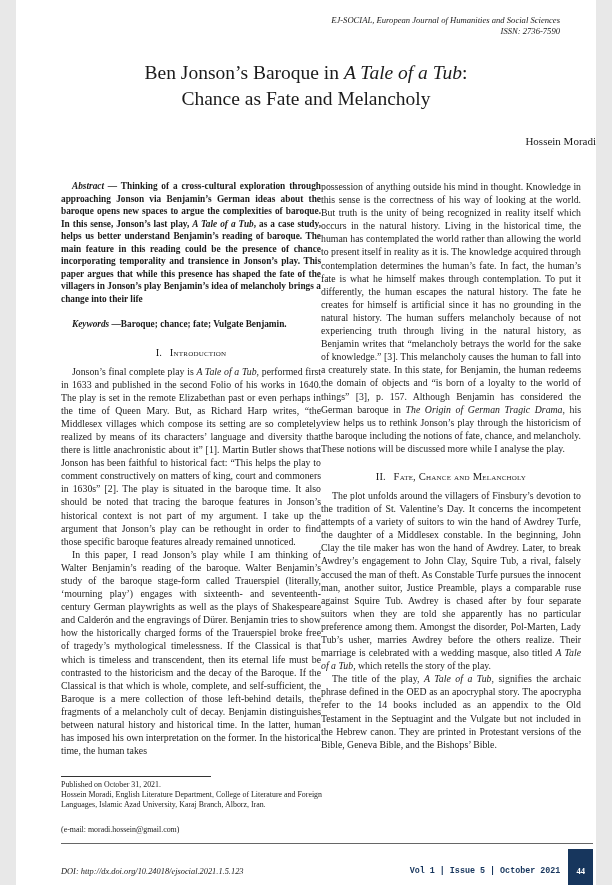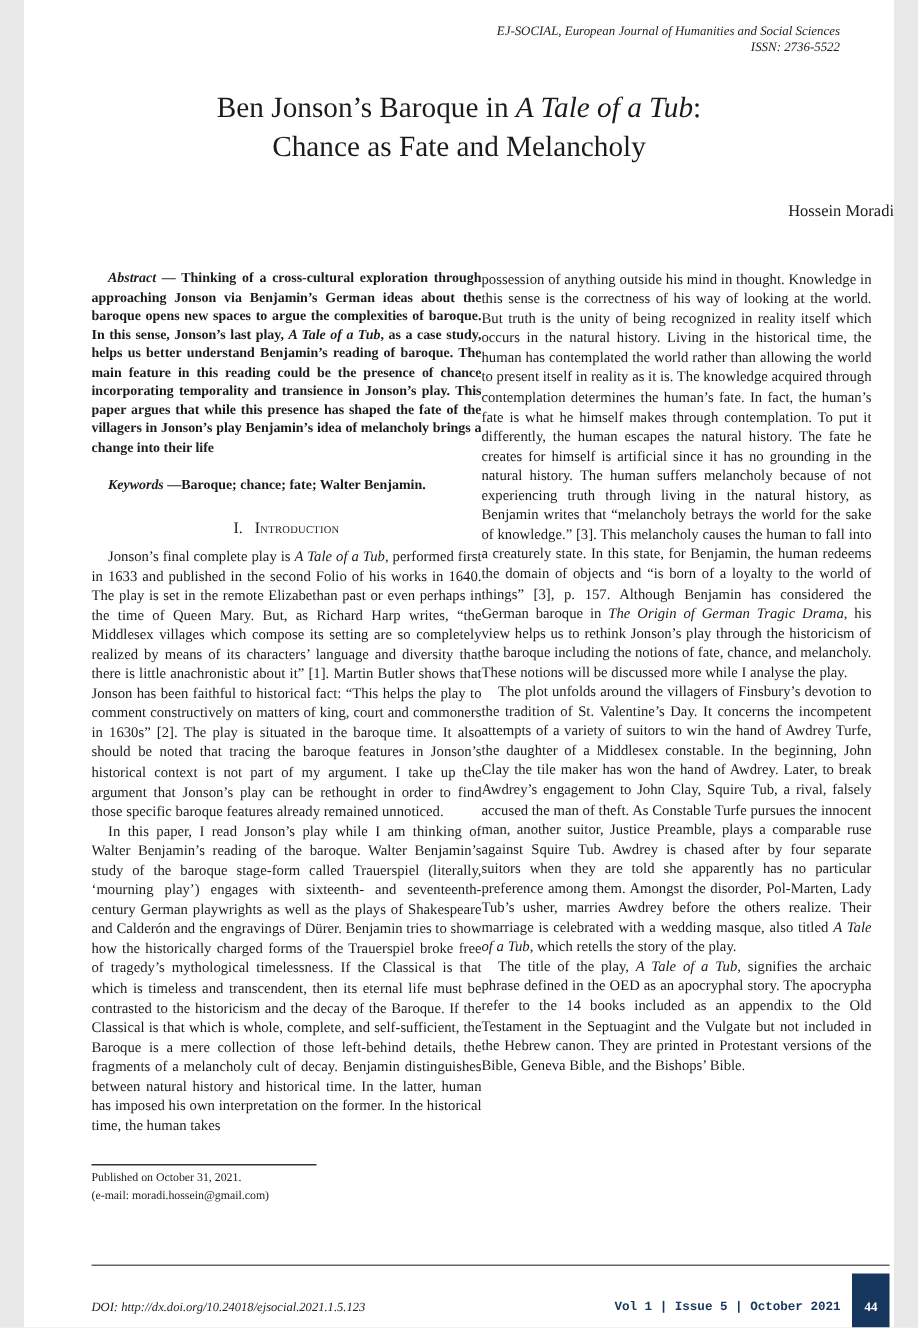--- a/index.html
+++ b/index.html
@@ -52,21 +52,21 @@
     text-align:justify; text-indent:11px; margin:0;
   }
   p.body.no-indent { text-indent:0; }
 
   .footnote {
     position:absolute; left:45px; top:776px; width:262px;
     font-size:7.9px; line-height:10.2px; color:#222;
   }
   .footnote-rule { width:150px; border-top:1px solid #333; margin-bottom:3px; }
   .footnote .fn-line { display:block; }
-  .footnote .fn-email { margin-top:2px; }
+  .footnote .fn-email { margin-top:14px; }
 
   .footer {
     position:absolute; left:45px; top:843px; width:532px;
     border-top:0.8px solid #666; padding-top:5px;
     display:flex; justify-content:space-between; align-items:center;gap:26px;
   }
   .doi { font-style:italic; font-size:8.4px; color:#222; }
   .footer-right { display:flex; align-items:center; }
   .issue-info { font-size:8.4px; font-weight:bold; }
   .page-number-badge {
@@ -74,58 +74,62 @@
     color:#ffffff; font-size:8.6px; font-weight:bold;
   }
 </style>
 </head>
 <body>
 
 <div class="page">
 
   <div class="journal-header">
     <div>EJ-SOCIAL, European Journal of Humanities and Social Sciences</div>
-    <div>ISSN: 2736-5522</div>
+    <div>ISSN: 2736-7590</div>
   </div>
 
   <div class="title-block">
     <h1 class="paper-title">
       <span><span>Ben Jonson’s Baroque in </span><span class="it">A Tale of a Tub</span><span>:</span></span><br>
       <span>Chance as Fate and Melancholy</span>
     </h1>
     <div class="author">Hossein Moradi</div>
   </div>
 
   <div class="columns">
 
     <div class="col col-left">
       <p class="abstract"><span class="it bd">Abstract</span><span class="bd"> — Thinking of a cross-cultural exploration through approaching Jonson via Benjamin’s German ideas about the baroque opens new spaces to argue the complexities of baroque. In this sense, Jonson’s last play, </span><span class="it bd">A Tale of a Tub</span><span class="bd">, as a case study, helps us better understand Benjamin’s reading of baroque. The main feature in this reading could be the presence of chance incorporating temporality and transience in Jonson’s play. This paper argues that while this presence has shaped the fate of the villagers in Jonson’s play Benjamin’s idea of melancholy brings a change into their life</span></p>
-      <p class="keywords"><span class="it">Keywords</span><span class="bd"> —Baroque; chance; fate; Walter Benjamin.</span></p>
+      <p class="keywords"><span class="it">Keywords</span><span class="bd"> —Baroque; chance; fate; Vulgate Benjamin.</span></p>
 
       <div class="section-heading">
         <span class="sec-num">I.</span><span class="sec-title">Introduction</span>
       </div>
 
       <p class="body"><span>Jonson’s final complete play is </span><span class="it">A Tale of a Tub</span><span>, performed first in 1633 and published in the second Folio of his works in 1640. The play is set in the remote Elizabethan past or even perhaps in the time of Queen Mary. But, as Richard Harp writes, “the Middlesex villages which compose its setting are so completely realized by means of its characters’ language and diversity that there is little anachronistic about it” [1]. Martin Butler shows that Jonson has been faithful to historical fact: “This helps the play to comment constructively on matters of king, court and commoners in 1630s” [2]. The play is situated in the baroque time. It also should be noted that tracing the baroque features in Jonson’s historical context is not part of my argument. I take up the argument that Jonson’s play can be rethought in order to find those specific baroque features already remained unnoticed.</span></p>
       <p class="body"><span>In this paper, I read Jonson’s play while I am thinking of Walter Benjamin’s reading of the baroque. Walter Benjamin’s study of the baroque stage-form called Trauerspiel (literally, ‘mourning play’) engages with sixteenth- and seventeenth-century German playwrights as well as the plays of Shakespeare and Calderón and the engravings of Dürer. Benjamin tries to show how the historically charged forms of the Trauerspiel broke free of tragedy’s mythological timelessness. If the Classical is that which is timeless and transcendent, then its eternal life must be contrasted to the historicism and the decay of the Baroque. If the Classical is that which is whole, complete, and self-sufficient, the Baroque is a mere collection of those left-behind details, the fragments of a melancholy cult of decay. Benjamin distinguishes between natural history and historical time. In the latter, human has imposed his own interpretation on the former. In the historical time, the human takes</span></p>
     </div>
 
     <div class="col col-right">
       <p class="body no-indent"><span>possession of anything outside his mind in thought. Knowledge in this sense is the correctness of his way of looking at the world. But truth is the unity of being recognized in reality itself which occurs in the natural history. Living in the historical time, the human has contemplated the world rather than allowing the world to present itself in reality as it is. The knowledge acquired through contemplation determines the human’s fate. In fact, the human’s fate is what he himself makes through contemplation. To put it differently, the human escapes the natural history. The fate he creates for himself is artificial since it has no grounding in the natural history. The human suffers melancholy because of not experiencing truth through living in the natural history, as Benjamin writes that “melancholy betrays the world for the sake of knowledge.” [3]. This melancholy causes the human to fall into a creaturely state. In this state, for Benjamin, the human redeems the domain of objects and “is born of a loyalty to the world of things” [3], p. 157. Although Benjamin has considered the German baroque in </span><span class="it">The Origin of German Tragic Drama</span><span>, his view helps us to rethink Jonson’s play through the historicism of the baroque including the notions of fate, chance, and melancholy. These notions will be discussed more while I analyse the play.</span></p>
 
+      <div class="section-heading">
+        <span class="sec-num">II.</span><span class="sec-title">Fate, Chance and Melancholy</span>
+      </div>
 
       <p class="body"><span>The plot unfolds around the villagers of Finsbury’s devotion to the tradition of St. Valentine’s Day. It concerns the incompetent attempts of a variety of suitors to win the hand of Awdrey Turfe, the daughter of a Middlesex constable. In the beginning, John Clay the tile maker has won the hand of Awdrey. Later, to break Awdrey’s engagement to John Clay, Squire Tub, a rival, falsely accused the man of theft. As Constable Turfe pursues the innocent man, another suitor, Justice Preamble, plays a comparable ruse against Squire Tub. Awdrey is chased after by four separate suitors when they are told she apparently has no particular preference among them. Amongst the disorder, Pol-Marten, Lady Tub’s usher, marries Awdrey before the others realize. Their marriage is celebrated with a wedding masque, also titled </span><span class="it">A Tale of a Tub</span><span>, which retells the story of the play.</span></p>
       <p class="body"><span>The title of the play, </span><span class="it">A Tale of a Tub</span><span>, signifies the archaic phrase defined in the OED as an apocryphal story. The apocrypha refer to the 14 books included as an appendix to the Old Testament in the Septuagint and the Vulgate but not included in the Hebrew canon. They are printed in Protestant versions of the Bible, Geneva Bible, and the Bishops’ Bible.</span></p>
     </div>
 
   </div>
 
   <div class="footnote">
     <div class="footnote-rule"></div>
     <span class="fn-line">Published on October 31, 2021.</span>
+    <span class="fn-line">Hossein Moradi, English Literature Department, College of Literature and Foreign Languages, Islamic Azad University, Karaj Branch, Alborz, Iran.</span>
     <span class="fn-line fn-email">(e-mail: moradi.hossein@gmail.com)</span>
   </div>
 
   <div class="footer">
     <span class="doi">DOI: http://dx.doi.org/10.24018/ejsocial.2021.1.5.123</span>
     <span class="footer-right">
       <span class="issue-info" style="color: rgb(23, 54, 93); font-family: Liberation Mono, monospace;">Vol 1 | Issue 5 | October 2021</span>
       <span class="page-number-badge" style="background: rgb(23, 54, 93);">44</span>
     </span>
   </div>

